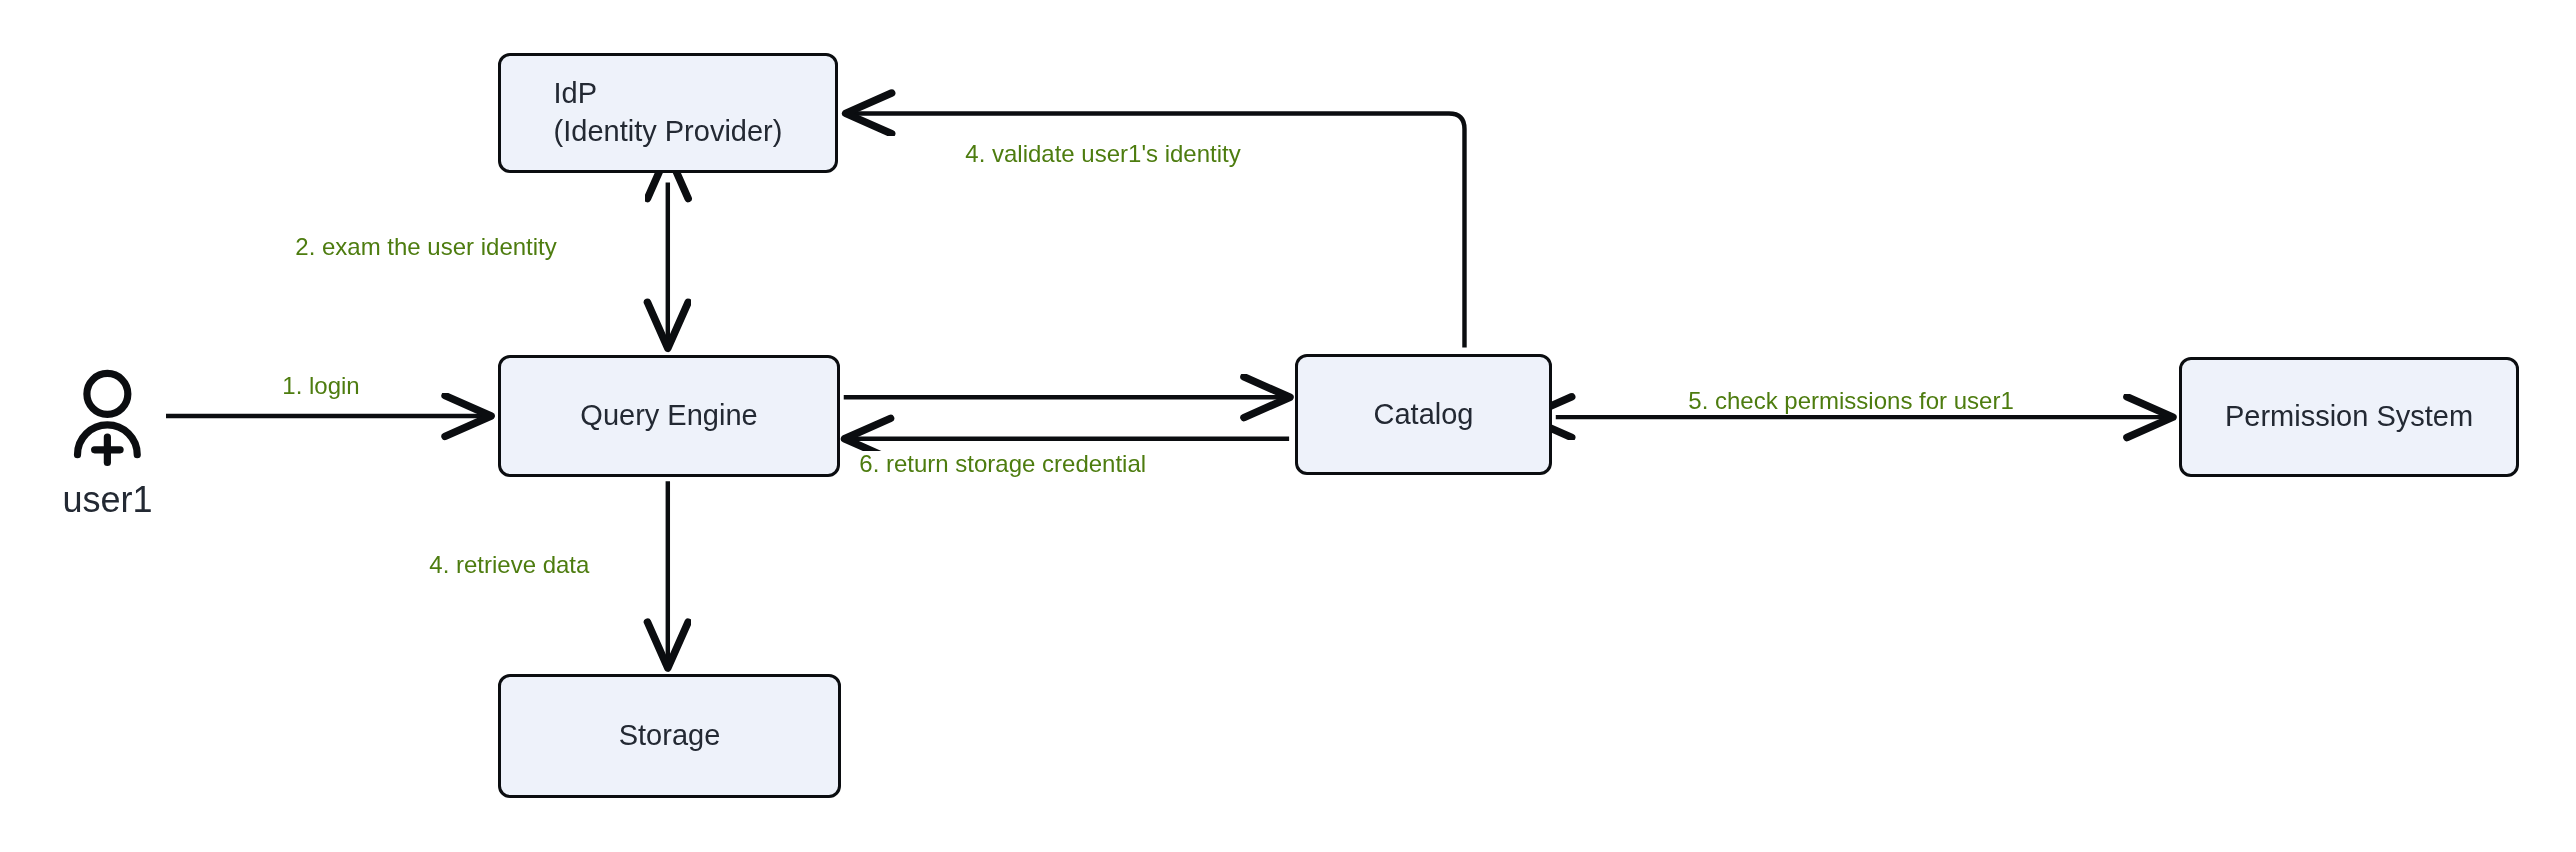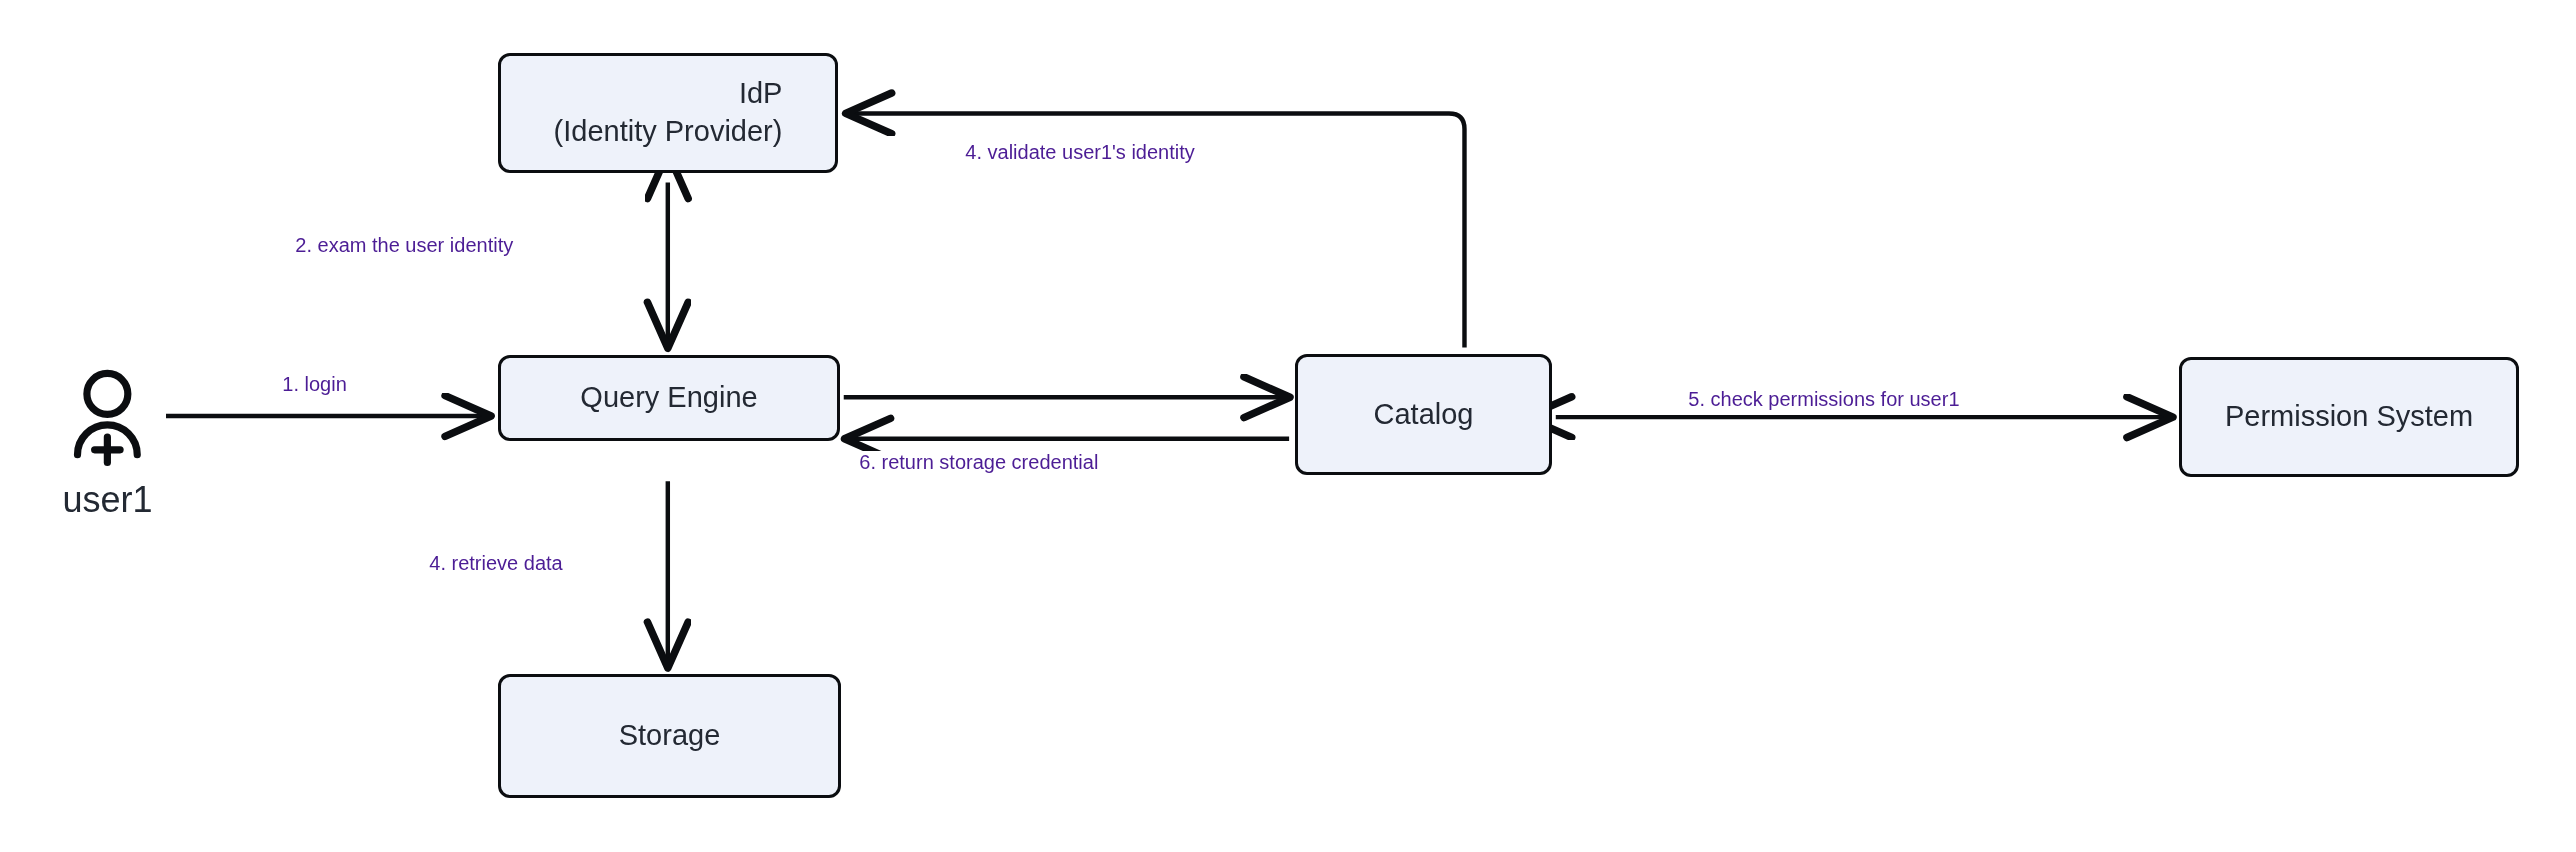--- a/index.html
+++ b/index.html
@@ -28,36 +28,36 @@
   }
   .node {
     position: absolute;
     box-sizing: border-box;
     background: #eef2fa;
     border: 3.9px solid #0b0d10;
     border-radius: 12px;
     display: flex;
     align-items: center;
     justify-content: center;
-    text-align: right;
+    text-align: left;
     color: #232933;
     font-size: 29px;
     line-height: 1.30;
     font-family: "Liberation Sans", sans-serif;
     font-weight: 400;
     white-space: pre-line;
   }
   .node-label {
     display: block;
     white-space: pre-line;
   }
   .edge-label {
     position: absolute;
-    color: #4c1d95;
-    font-size: 20px;
+    color: #4d7c0f;
+    font-size: 24px;
     line-height: 1.1;
     font-family: "Liberation Sans", sans-serif;
     font-weight: 400;
     white-space: nowrap;
     background: #ffffff;
     padding: 0 3.3px;
   }
   .actor-name {
     position: absolute;
     color: #232933;
@@ -102,21 +102,21 @@
       <line x1="194" y1="790" x2="194" y2="836"></line>
       <line x1="171" y1="813" x2="217" y2="813"></line>
     </g>
   </svg>
 
   <div class="node" style="left:498px; top:53px; width:340px; height:120px;">
     <span class="node-label">IdP
 (Identity Provider)</span>
   </div>
 
-  <div class="node" style="left:498px; top:355px; width:342px; height:86px;">
+  <div class="node" style="left:498px; top:355px; width:342px; height:122px;">
     <span class="node-label">Query Engine</span>
   </div>
 
   <div class="node" style="left:1295px; top:354px; width:257px; height:121px;">
     <span class="node-label">Catalog</span>
   </div>
 
   <div class="node" style="left:498px; top:674px; width:343px; height:124px;">
     <span class="node-label">Storage</span>
   </div>

